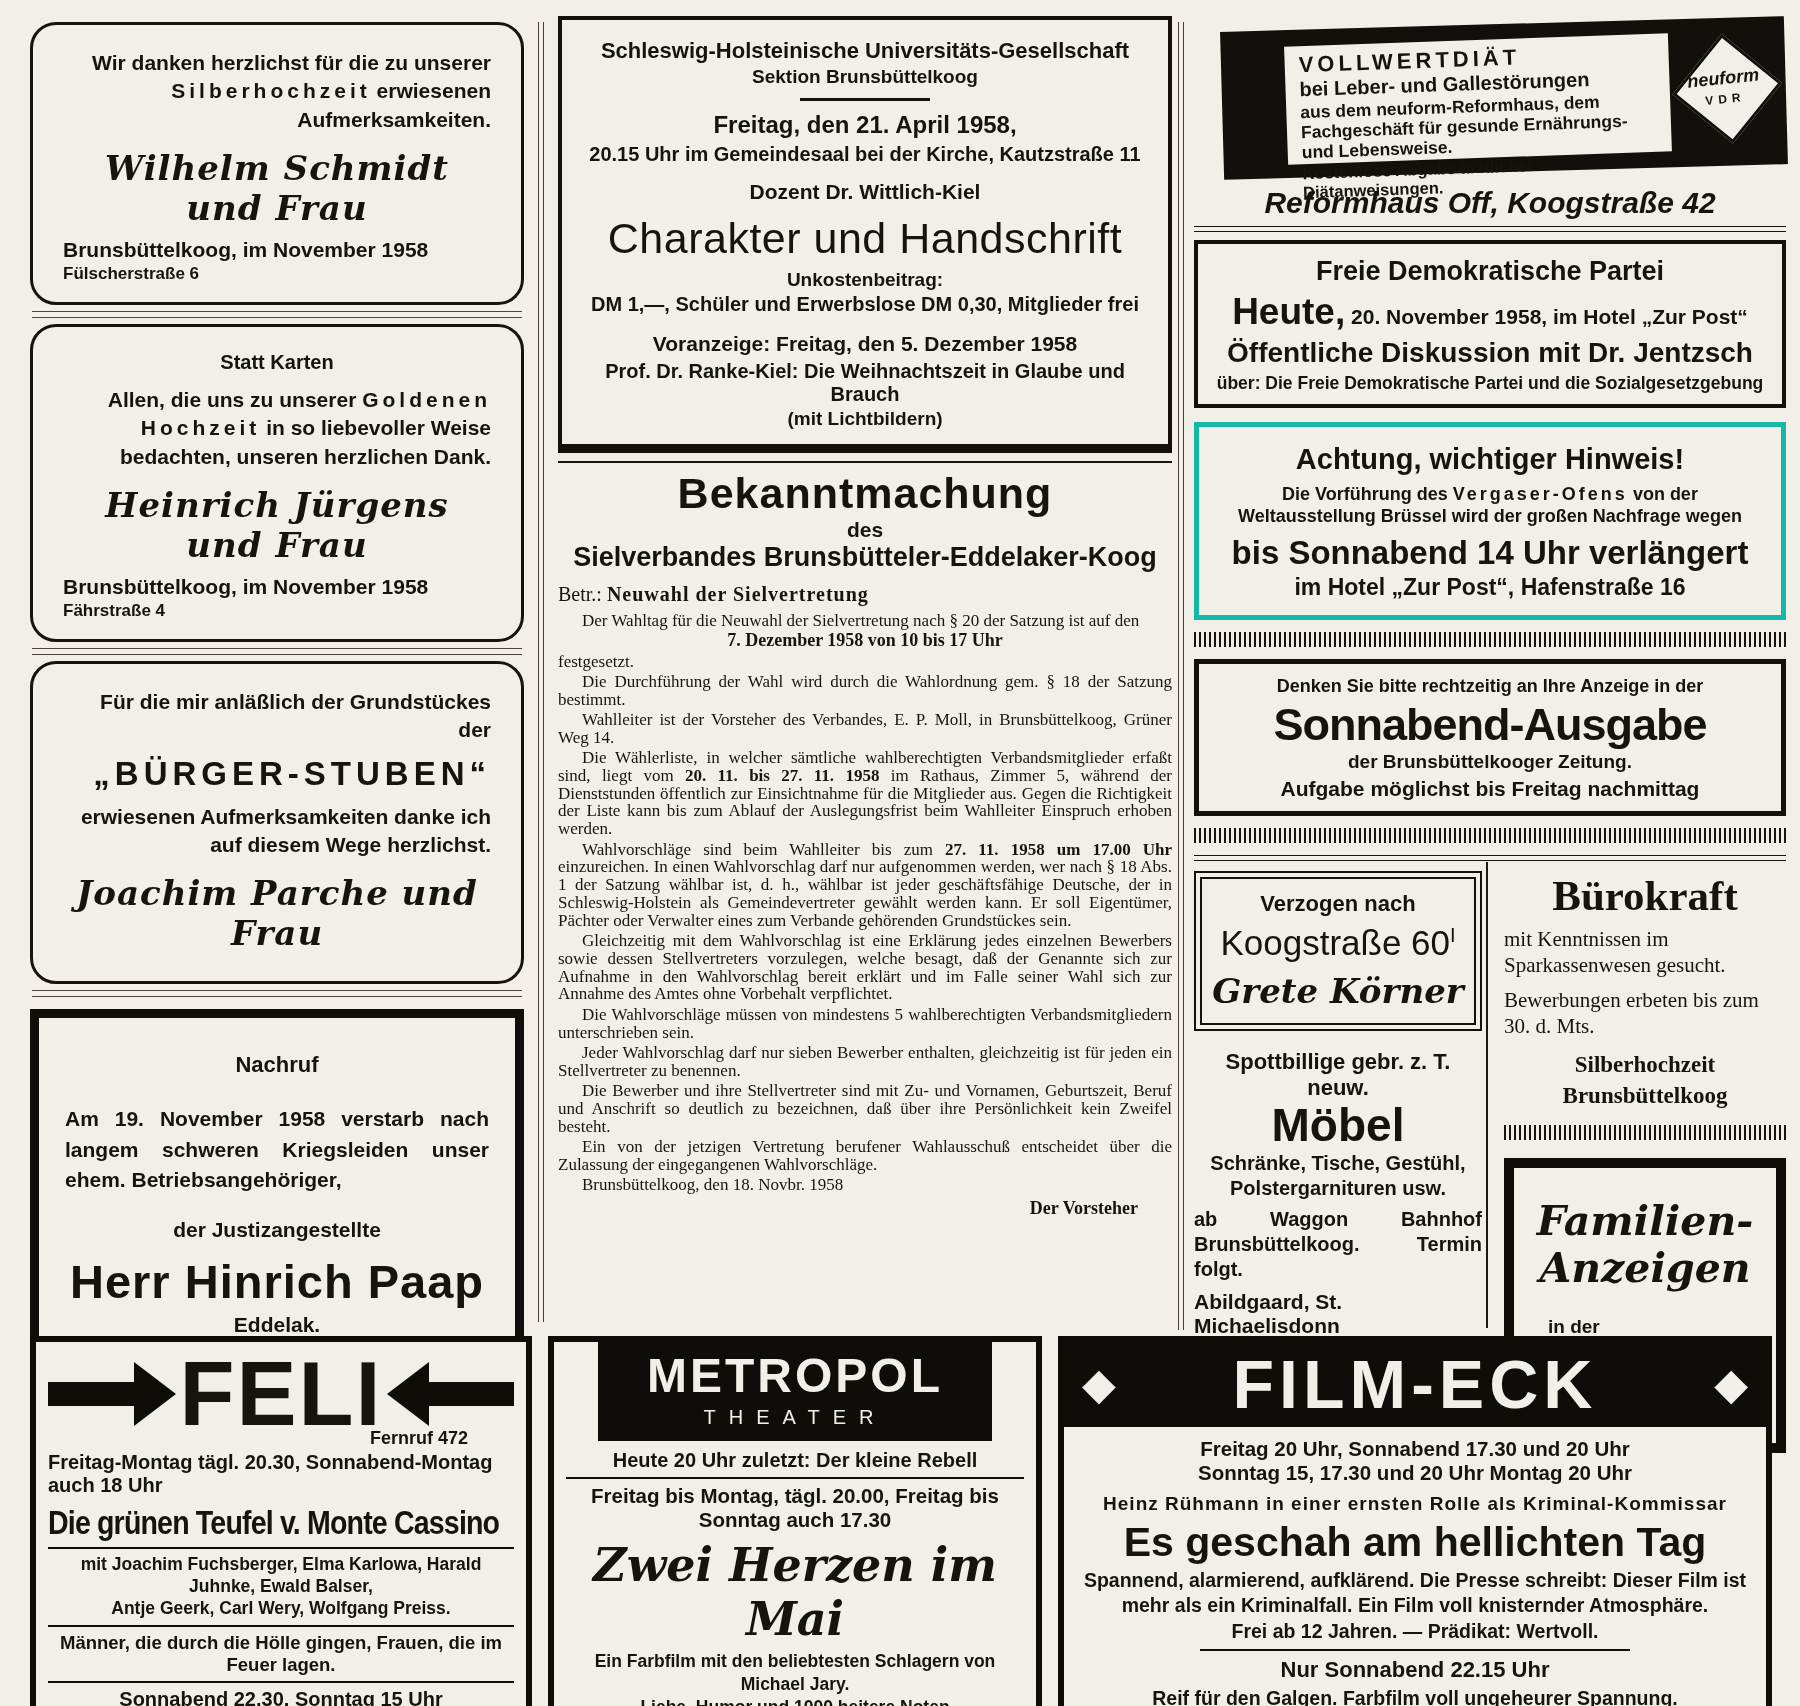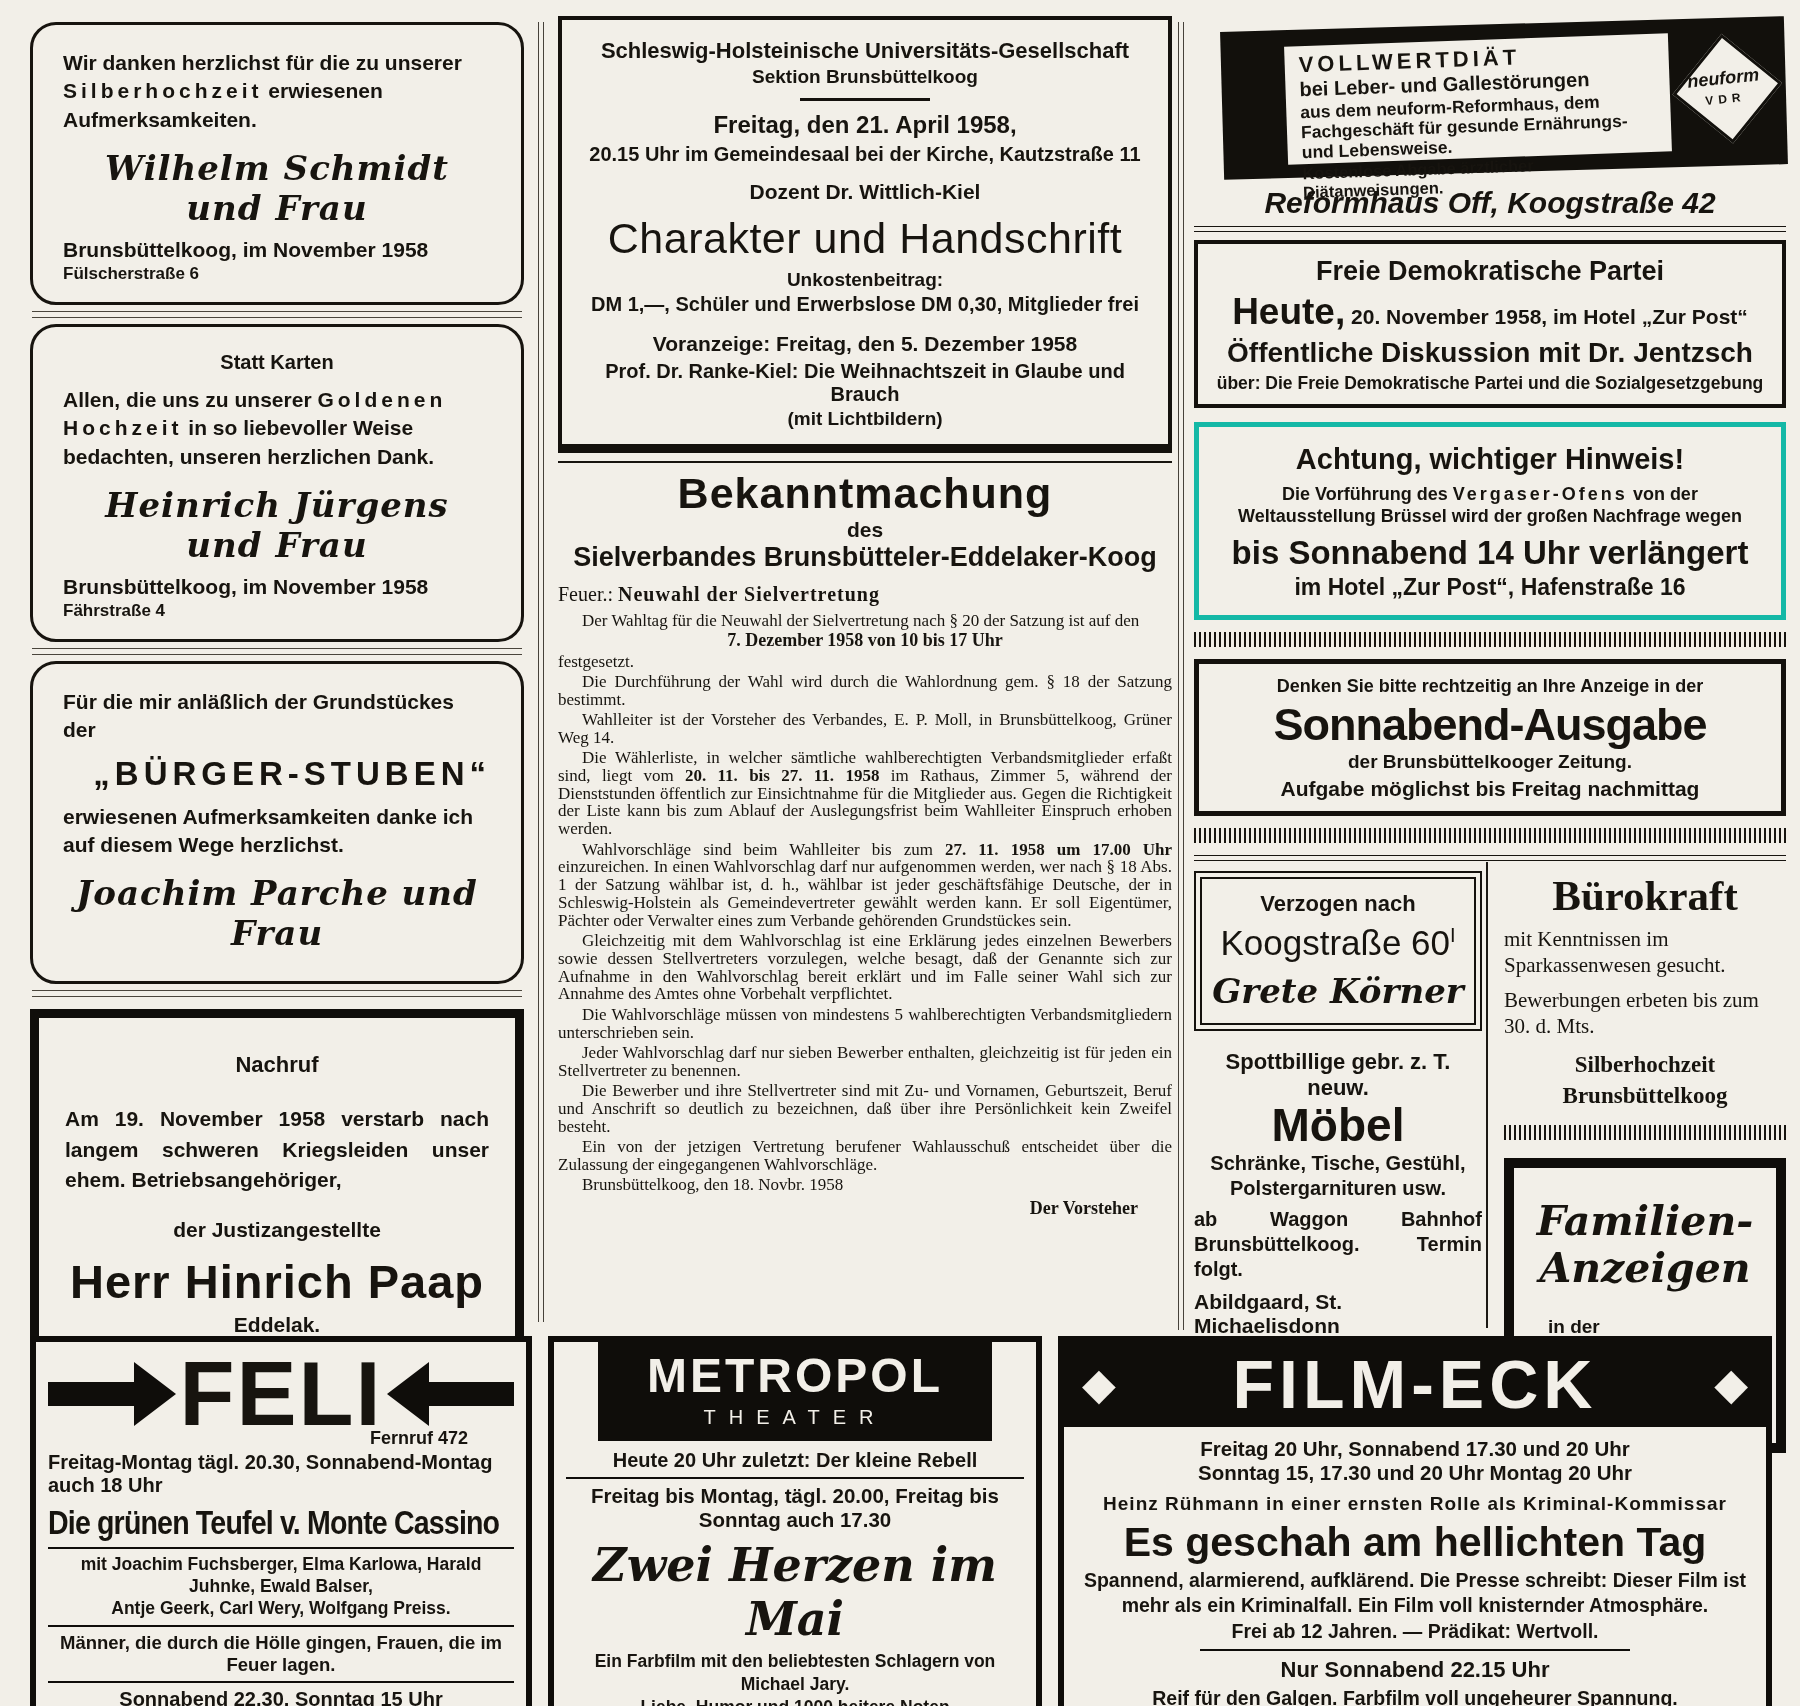--- a/index.html
+++ b/index.html
@@ -12,21 +12,21 @@
   .vr{position:absolute;width:4px;border-left:1.5px solid #46413a;border-right:1.5px solid #46413a;}
   .vr1{left:538px;top:22px;height:1300px;}
   .vr2{left:1178px;top:22px;height:1308px;}
   .vr3{left:1486px;top:862px;height:466px;border-right:none;border-left:2px solid #1c1914;}
   .lsp{letter-spacing:4px;}
   .script{font-family:"DejaVu Serif",serif;font-style:italic;font-weight:bold;}
 
   
   .rbox{border:3px solid #17140f;border-radius:26px;padding:24px 30px 18px;background:#f2efe8;}
   .dbl{height:5px;border-top:1.5px solid #4a453c;border-bottom:1.5px solid #4a453c;margin:6px 2px;}
-  .thx-body{font-size:21px;font-weight:bold;line-height:1.35;margin:0;}
+  .thx-body{font-size:21px;font-weight:bold;line-height:1.35;margin:0;text-align:right;}
   .thx-name{font-size:34px;margin:14px 0 10px;text-align:center;letter-spacing:1px;}
   .thx-place{font-size:21px;font-weight:bold;margin:6px 0 0;}
   .thx-street{font-size:17px;font-weight:bold;margin:2px 0 0;}
   .statt{font-size:20px;font-weight:bold;text-align:center;margin:0 0 12px;}
   .bstuben-title{font-size:33px;font-weight:bold;letter-spacing:5px;text-align:right;margin:10px 0;}
   .obox{border:9px solid #100e0b;padding:34px 26px 30px;margin-top:12px;}
   .ob-h{font-size:22px;font-weight:bold;text-align:center;margin:0 0 26px;}
   .ob-p1{font-size:21px;font-weight:bold;line-height:1.45;text-align:justify;margin:0;}
   .ob-role{font-size:21px;font-weight:bold;text-align:center;margin:22px 0 0;}
   .ob-name{font-size:47px;font-weight:bold;text-align:center;letter-spacing:1px;margin:12px 0 4px;}
@@ -220,21 +220,21 @@
       <p class="uni-fee">DM 1,—, Schüler und Erwerbslose DM 0,30, Mitglieder frei</p>
       <p class="uni-pre">Voranzeige: Freitag, den 5. Dezember 1958</p>
       <p class="uni-pre2">Prof. Dr. Ranke-Kiel: Die Weihnachtszeit in Glaube und Brauch</p>
       <p class="uni-pre3">(mit Lichtbildern)</p>
     </article>
     <div class="hr1"></div>
     <article class="anc">
       <h1 class="an-title">Bekanntmachung</h1>
       <p class="an-sub1">des</p>
       <p class="an-sub2">Sielverbandes Brunsbütteler-Eddelaker-Koog</p>
-      <p class="an-betr"><span>Feuer.:</span> <b>Neuwahl der Sielvertretung</b></p>
+      <p class="an-betr"><span>Betr.:</span> <b>Neuwahl der Sielvertretung</b></p>
       <div>
           <p class="an-p indent"><span>Der Wahltag für die Neuwahl der Sielvertretung nach § 20 der Satzung ist auf den</span></p>
           <p class="an-p centerb"><b>7. Dezember 1958 von 10 bis 17 Uhr</b></p>
           <p class="an-p "><span>festgesetzt.</span></p>
           <p class="an-p indent"><span>Die Durchführung der Wahl wird durch die Wahlordnung gem. § 18 der Satzung bestimmt.</span></p>
           <p class="an-p indent"><span>Wahlleiter ist der Vorsteher des Verbandes, E. P. Moll, in Brunsbüttelkoog, Grüner Weg 14.</span></p>
           <p class="an-p indent"><span>Die Wählerliste, in welcher sämtliche wahlberechtigten Verbandsmitglieder erfaßt sind, liegt vom </span><b>20. 11. bis 27. 11. 1958</b><span> im Rathaus, Zimmer 5, während der Dienststunden öffentlich zur Einsichtnahme für die Mitglieder aus. Gegen die Richtigkeit der Liste kann bis zum Ablauf der Auslegungsfrist beim Wahlleiter Einspruch erhoben werden.</span></p>
           <p class="an-p indent"><span>Wahlvorschläge sind beim Wahlleiter bis zum </span><b>27. 11. 1958 um 17.00 Uhr</b><span> einzureichen. In einen Wahlvorschlag darf nur aufgenommen werden, wer nach § 18 Abs. 1 der Satzung wählbar ist, d. h., wählbar ist jeder geschäftsfähige Deutsche, der in Schleswig-Holstein als Gemeindevertreter gewählt werden kann. Er soll Eigentümer, Pächter oder Verwalter eines zum Verbande gehörenden Grundstückes sein.</span></p>
           <p class="an-p indent"><span>Gleichzeitig mit dem Wahlvorschlag ist eine Erklärung jedes einzelnen Bewerbers sowie dessen Stellvertreters vorzulegen, welche besagt, daß der Genannte sich zur Aufnahme in den Wahlvorschlag bereit erklärt und im Falle seiner Wahl sich zur Annahme des Amtes ohne Vorbehalt verpflichtet.</span></p>
           <p class="an-p indent"><span>Die Wahlvorschläge müssen von mindestens 5 wahlberechtigten Verbandsmitgliedern unterschrieben sein.</span></p>

